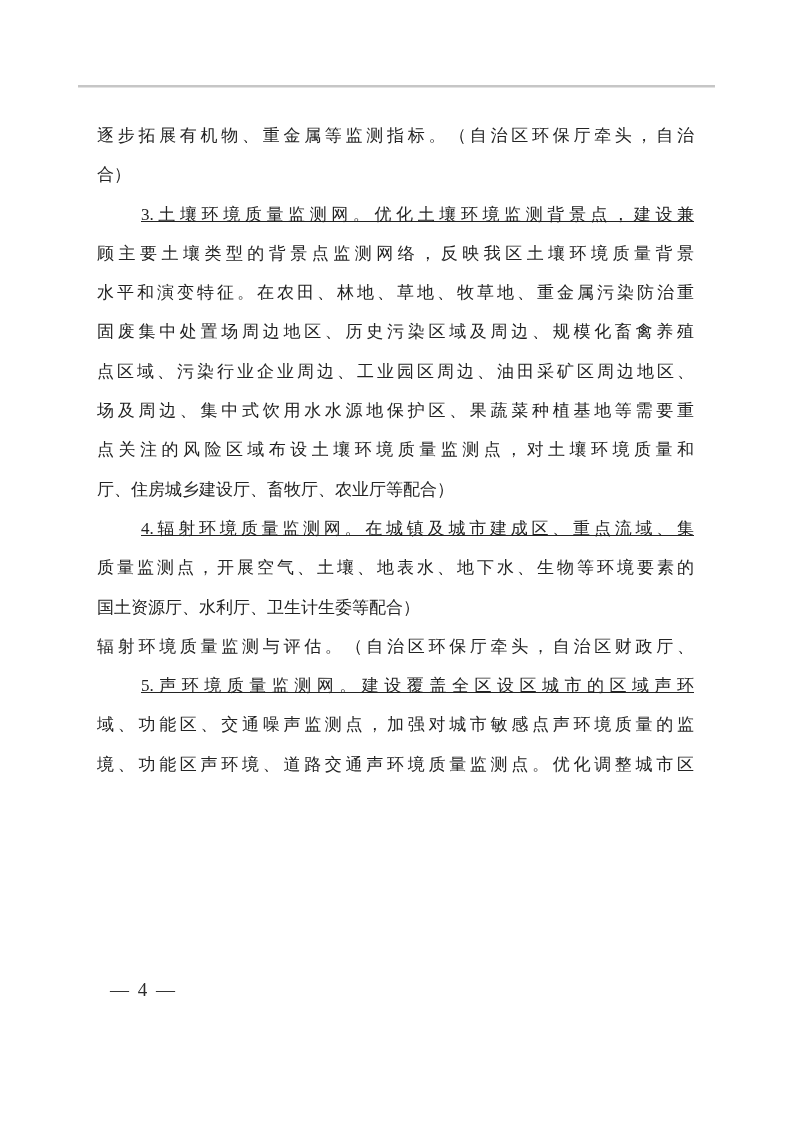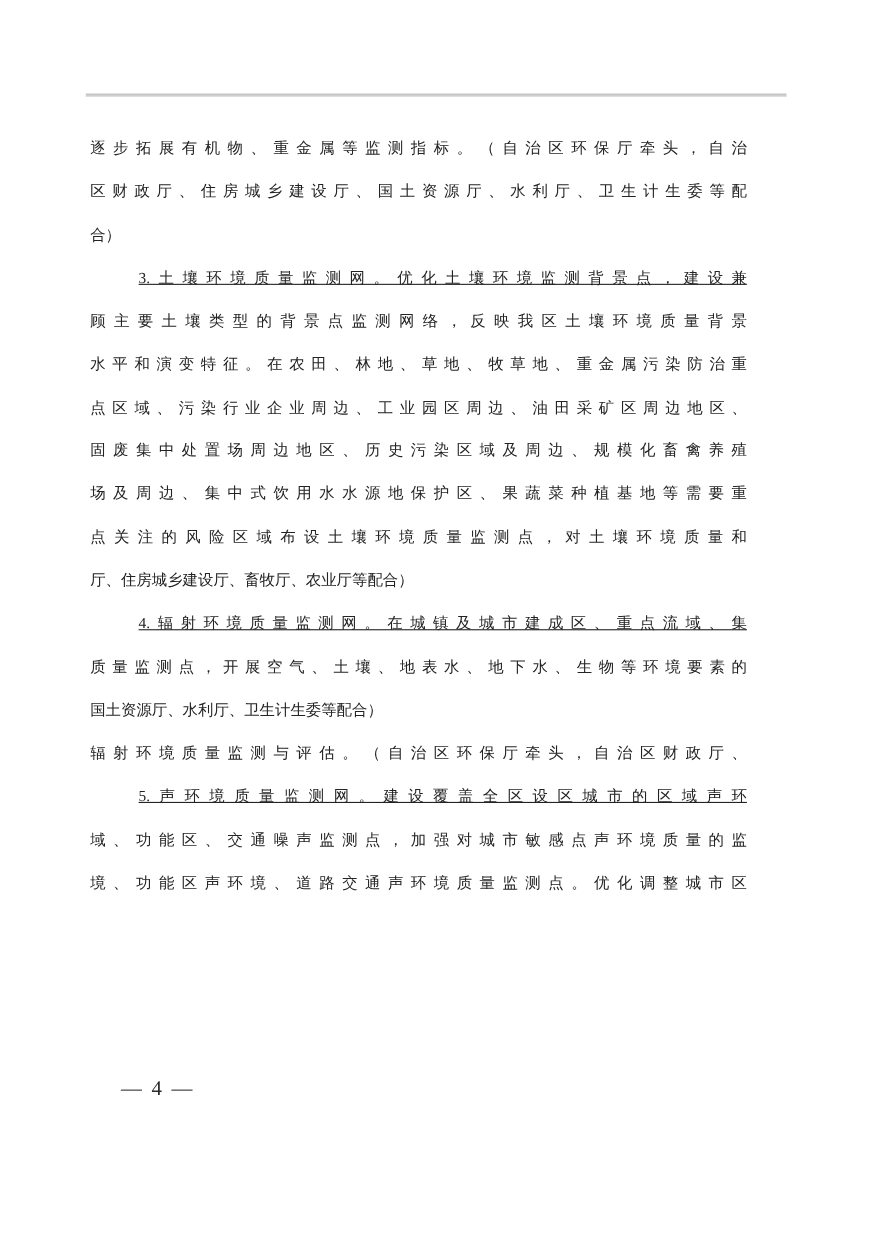--- a/index.html
+++ b/index.html
@@ -19,24 +19,24 @@
     position: absolute;
     left: 78px;
     top: 85px;
     width: 637px;
     height: 2px;
     background: #c6c6c6;
     border-bottom: 1px solid #e2e2e2;
   }
   .body-text {
     position: absolute;
-    left: 82px;
+    left: 97px;
     top: 116px;
     width: 597px;
-    font-size: 14px;
+    font-size: 17px;
     color: #232323;
   }
   .line {
     height: 39.3px;
     line-height: 39.3px;
     text-align: left;
     overflow: visible;
   }
   .line.fill {
     text-align: justify;
@@ -61,27 +61,26 @@
     letter-spacing: 2px;
   }
 </style>
 </head>
 <body>
 
 <div class="page">
   <div class="top-rule"></div>
   <div class="body-text">
       <div class="line fill">逐步拓展有机物、重金属等监测指标。（自治区环保厅牵头，自治</div>
-      <div class="line fill">区财政厅、住房城乡建设厅、国土资源厅、水利厅、卫生计生委等配</div>
       <div class="line">合）</div>
       <div class="line fill indent">3.土壤环境质量监测网。优化土壤环境监测背景点，建设兼</div>
       <div class="line fill">顾主要土壤类型的背景点监测网络，反映我区土壤环境质量背景</div>
       <div class="line fill">水平和演变特征。在农田、林地、草地、牧草地、重金属污染防治重</div>
+      <div class="line fill">固废集中处置场周边地区、历史污染区域及周边、规模化畜禽养殖</div>
       <div class="line fill">点区域、污染行业企业周边、工业园区周边、油田采矿区周边地区、</div>
-      <div class="line fill">固废集中处置场周边地区、历史污染区域及周边、规模化畜禽养殖</div>
       <div class="line fill">场及周边、集中式饮用水水源地保护区、果蔬菜种植基地等需要重</div>
       <div class="line fill">点关注的风险区域布设土壤环境质量监测点，对土壤环境质量和</div>
       <div class="line">厅、住房城乡建设厅、畜牧厅、农业厅等配合）</div>
       <div class="line fill indent">4.辐射环境质量监测网。在城镇及城市建成区、重点流域、集</div>
       <div class="line fill">质量监测点，开展空气、土壤、地表水、地下水、生物等环境要素的</div>
       <div class="line">国土资源厅、水利厅、卫生计生委等配合）</div>
       <div class="line fill">辐射环境质量监测与评估。（自治区环保厅牵头，自治区财政厅、</div>
       <div class="line fill indent">5.声环境质量监测网。建设覆盖全区设区城市的区域声环</div>
       <div class="line fill">域、功能区、交通噪声监测点，加强对城市敏感点声环境质量的监</div>
       <div class="line fill">境、功能区声环境、道路交通声环境质量监测点。优化调整城市区</div>

